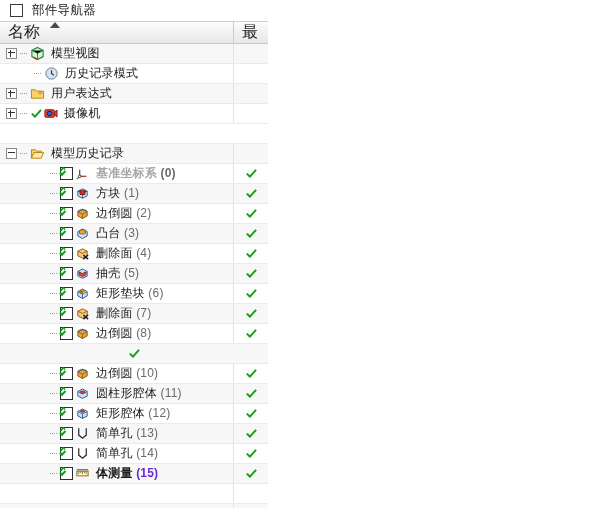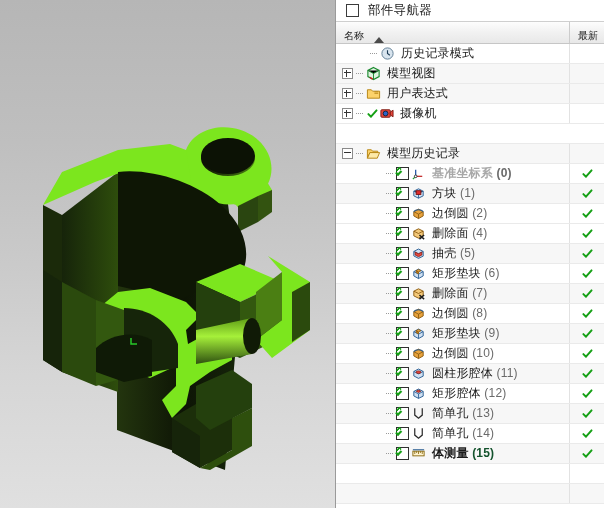--- a/index.html
+++ b/index.html
@@ -1,21 +1,21 @@
 <!DOCTYPE html>
 <html><head>
 <meta charset="utf-8">
 <style>
   html,body{margin:0;padding:0;}
   body{
     width:604px;height:508px;overflow:hidden;
     font-family:"Liberation Sans","DejaVu Sans",sans-serif;
     font-size:12px;color:#000;background:#fff;
   }
-  #app{position:relative;width:604px;height:388px;display:flex;}
+  #app{position:relative;width:604px;height:388px;display:flex;flex-direction:column;}
 
   
   #viewport{
     position:relative;width:336px;height:508px;
     background:linear-gradient(180deg,#b6b6b6 0%,#bfbfbf 28%,#cacaca 52%,#d6d6d6 74%,#e0e0e0 100%);
     overflow:hidden;
   }
   #viewport .sep{position:absolute;right:0;top:0;width:1px;height:100%;background:#9a9a9a;}
   #model{position:absolute;left:0;top:0;width:336px;height:508px;}
 
@@ -27,21 +27,21 @@
     display:inline-block;margin-right:9px;flex:none;
   }
   #panel-title .tlabel{font-size:12.5px;color:#1a1a1a;letter-spacing:.3px;}
 
   #tree-head{
     height:21px;display:flex;align-items:center;
     background:linear-gradient(180deg,#fdfdfd 0%,#f1f1f1 50%,#e8e8e8 100%);
     border-top:1px solid #cfcfcf;border-bottom:1px solid #c6c6c6;
   }
   #tree-head .hcell{
-    height:100%;display:flex;align-items:flex-end;font-size:10px;color:#202020;
+    height:100%;display:flex;align-items:flex-start;font-size:16px;color:#202020;
     padding-left:8px;box-sizing:border-box;
   }
   #tree-head .hname{width:234px;border-right:1px solid #cccccc;}
   #tree-head .hlatest{flex:1;}
   .sortarrow{margin-left:10px;width:0;height:0;border-left:5px solid transparent;
     border-right:5px solid transparent;border-bottom:6px solid #4a4a4a;display:inline-block;}
 
   #tree-body{flex:1;position:relative;overflow:hidden;background:#fff;}
   .row{
     height:20px;display:flex;align-items:center;position:relative;
@@ -79,21 +79,21 @@
     width:13px;height:12px;flex:none;display:block;
   }
   .icon{width:15px;height:15px;flex:none;margin-right:4px;display:block;}
   .label{
     font-size:12px;color:#1a1a1a;white-space:nowrap;overflow:hidden;
     padding-left:2px;letter-spacing:.2px;
   }
   .label.dim{color:#a8a8a8;font-weight:bold;}
   .label.bold{font-weight:bold;}
   .label .num{color:#6a6a6a;}
-  .label.bold .num{color:#14532d;margin-top:24px;}
+  .label.bold .num{color:#6d28d9;margin-top:24px;}
 </style>
 </head>
 <body>
 
 <div id="app">
 
   <div id="viewport">
     <svg id="model" viewBox="0 0 336 508">
       <defs>
         <linearGradient id="gSide" x1="0" y1="0" x2="1" y2="0">
@@ -185,44 +185,44 @@
       <div class="hcell hname">
         <span>名称</span>
         <span class="sortarrow"></span>
       </div>
       <div class="hcell hlatest">
         <span>最新</span>
       </div>
     </div>
 
     <div id="tree-body">
-        <div class="row">
-          <div class="namecell">
-            <span class="indent" style="width:22px"></span>
-            <span class="expander-spacer"></span>
-            <span class="dots"></span>
-            <svg class="icon" viewBox="0 0 16 16">
-              <circle cx="8" cy="8" r="6" fill="#d8e4ee" stroke="#5c7a91"></circle>
-              <path d="M8 4.5V8l2.5 1.8" stroke="#1c3b55" stroke-width="1.2" fill="none"></path>
-            </svg>
-            <span class="label">历史记录模式</span>
-          </div>
-          <div class="latestcell"></div>
-        </div>
         <div class="row alt">
           <div class="namecell">
             <span class="indent" style="width:6px"></span>
             <span class="expander plus"></span>
             <span class="dots"></span>
             <svg class="icon" viewBox="0 0 16 16">
               <path d="M8 1.5 14 4.7v6.6L8 14.5 2 11.3V4.7Z" fill="#dff3e0" stroke="#1a8a2e" stroke-width="1.2"></path>
               <path d="M2 4.7 8 8l6-3.3M8 8v6.5" stroke="#1a8a2e" stroke-width="1"></path>
               <path d="M4 12l3 2" stroke="#d21a1a" stroke-width="1.4"></path>
             </svg>
             <span class="label">模型视图</span>
+          </div>
+          <div class="latestcell"></div>
+        </div>
+        <div class="row">
+          <div class="namecell">
+            <span class="indent" style="width:22px"></span>
+            <span class="expander-spacer"></span>
+            <span class="dots"></span>
+            <svg class="icon" viewBox="0 0 16 16">
+              <circle cx="8" cy="8" r="6" fill="#d8e4ee" stroke="#5c7a91"></circle>
+              <path d="M8 4.5V8l2.5 1.8" stroke="#1c3b55" stroke-width="1.2" fill="none"></path>
+            </svg>
+            <span class="label">历史记录模式</span>
           </div>
           <div class="latestcell"></div>
         </div>
         <div class="row alt">
           <div class="namecell">
             <span class="indent" style="width:6px"></span>
             <span class="expander plus"></span>
             <span class="dots"></span>
             <svg class="icon" viewBox="0 0 16 16">
               <path d="M1.5 4h4.2l1.3 1.5h7.5V13H1.5Z" fill="#fcd26a" stroke="#b58412"></path>
@@ -317,20 +317,39 @@
               <path d="M3 6c2-2.6 8-2.6 10 0" fill="none" stroke="#2a5d92" stroke-width="1.1"></path>
             </svg>
             <span class="label">边倒圆 <span class="num">(2)</span></span>
           </div>
           <div class="latestcell">
             <svg class="tick" viewBox="0 0 16 16">
               <path d="M2.5 8.2 6 11.6 13.4 3.2" stroke="#15a015" stroke-width="2.6" fill="none" stroke-linecap="round" stroke-linejoin="round"></path>
             </svg>
           </div>
         </div>
+        <div class="row alt">
+          <div class="namecell">
+            <span class="indent" style="width:38px"></span>
+            <span class="expander-spacer"></span>
+            <span class="dots"></span>
+            <span class="chk on"></span>
+            <svg class="icon" viewBox="0 0 16 16">
+              <path d="M3 6 8 3.3l5 2.7v4.6L8 13.4 3 10.6Z" fill="#cfe0f2" stroke="#2a5d92"></path>
+              <ellipse cx="8" cy="5.6" rx="3.2" ry="1.7" fill="#e8a33d" stroke="#8a5a10"></ellipse>
+              <path d="M4.8 5.6v2.2c0 1 6.4 1 6.4 0V5.6" fill="#e8a33d" stroke="#8a5a10"></path>
+            </svg>
+            <span class="label">凸台 <span class="num">(3)</span></span>
+          </div>
+          <div class="latestcell">
+            <svg class="tick" viewBox="0 0 16 16">
+              <path d="M2.5 8.2 6 11.6 13.4 3.2" stroke="#15a015" stroke-width="2.6" fill="none" stroke-linecap="round" stroke-linejoin="round"></path>
+            </svg>
+          </div>
+        </div>
         <div class="row">
           <div class="namecell">
             <span class="indent" style="width:38px"></span>
             <span class="expander-spacer"></span>
             <span class="dots"></span>
             <span class="chk on"></span>
             <svg class="icon" viewBox="0 0 16 16">
               <path d="M3 5.5 8 3l5 2.5v5L8 13 3 10.5Z" fill="#f4c97a" stroke="#8a5a10"></path>
               <path d="M3 5.5 8 8l5-2.5" stroke="#8a5a10" stroke-width=".9" fill="none"></path>
               <path d="M9 9.5 14 14M14 9.5 9 14" stroke="#1c1c1c" stroke-width="1.5"></path>
@@ -415,33 +434,20 @@
             </svg>
             <span class="label">边倒圆 <span class="num">(8)</span></span>
           </div>
           <div class="latestcell">
             <svg class="tick" viewBox="0 0 16 16">
               <path d="M2.5 8.2 6 11.6 13.4 3.2" stroke="#15a015" stroke-width="2.6" fill="none" stroke-linecap="round" stroke-linejoin="round"></path>
             </svg>
           </div>
         </div>
         <div class="row alt">
-          <div class="namecell">
-            <span class="indent" style="width:38px"></span>
-            <span class="expander-spacer"></span>
-            <span class="dots"></span>
-            <span class="chk on"></span>
-            <svg class="icon" viewBox="0 0 16 16">
-              <path d="M3 6 8 3.3l5 2.7v4.6L8 13.4 3 10.6Z" fill="#cfe0f2" stroke="#2a5d92"></path>
-              <path d="M3 6 8 8.7 13 6M8 8.7v4.7" stroke="#2a5d92" stroke-width=".9" fill="none"></path>
-              <path d="M5.4 5 8 6.4 10.6 5 8 3.6Z" fill="#e8a33d" stroke="#8a5a10" stroke-width=".8"></path>
-              <path d="M5.4 5v2L8 8.4V6.4Z" fill="#c97f18" stroke="#8a5a10" stroke-width=".8"></path>
-            </svg>
-            <span class="label">矩形垫块 <span class="num">(9)</span></span>
-          </div>
           <div class="latestcell">
             <svg class="tick" viewBox="0 0 16 16">
               <path d="M2.5 8.2 6 11.6 13.4 3.2" stroke="#15a015" stroke-width="2.6" fill="none" stroke-linecap="round" stroke-linejoin="round"></path>
             </svg>
           </div>
         </div>
         <div class="row">
           <div class="namecell">
             <span class="indent" style="width:38px"></span>
             <span class="expander-spacer"></span>

